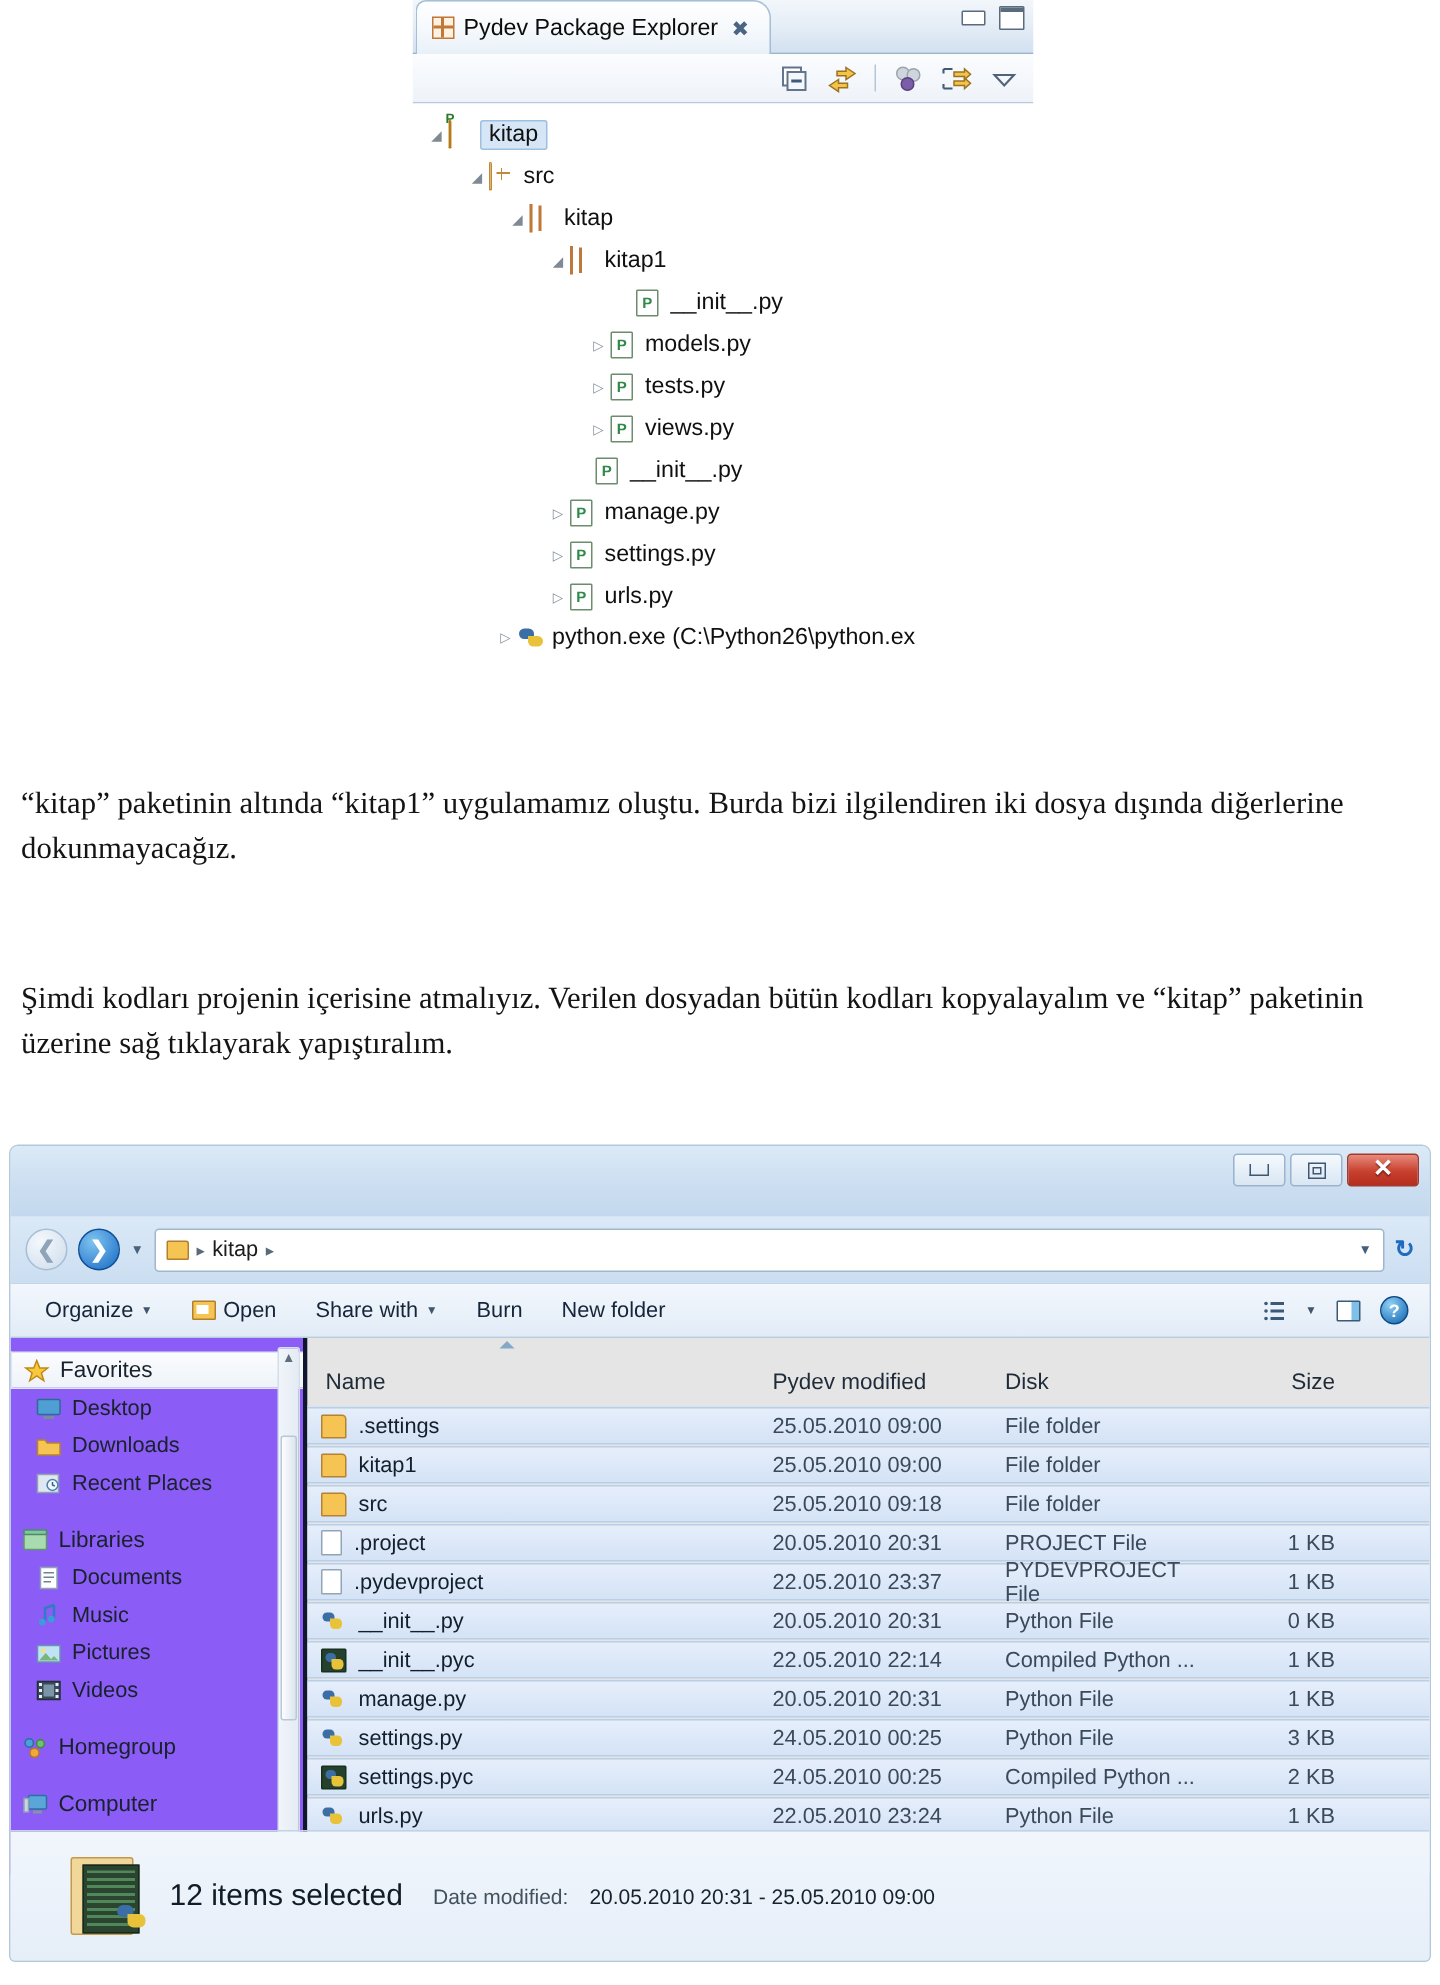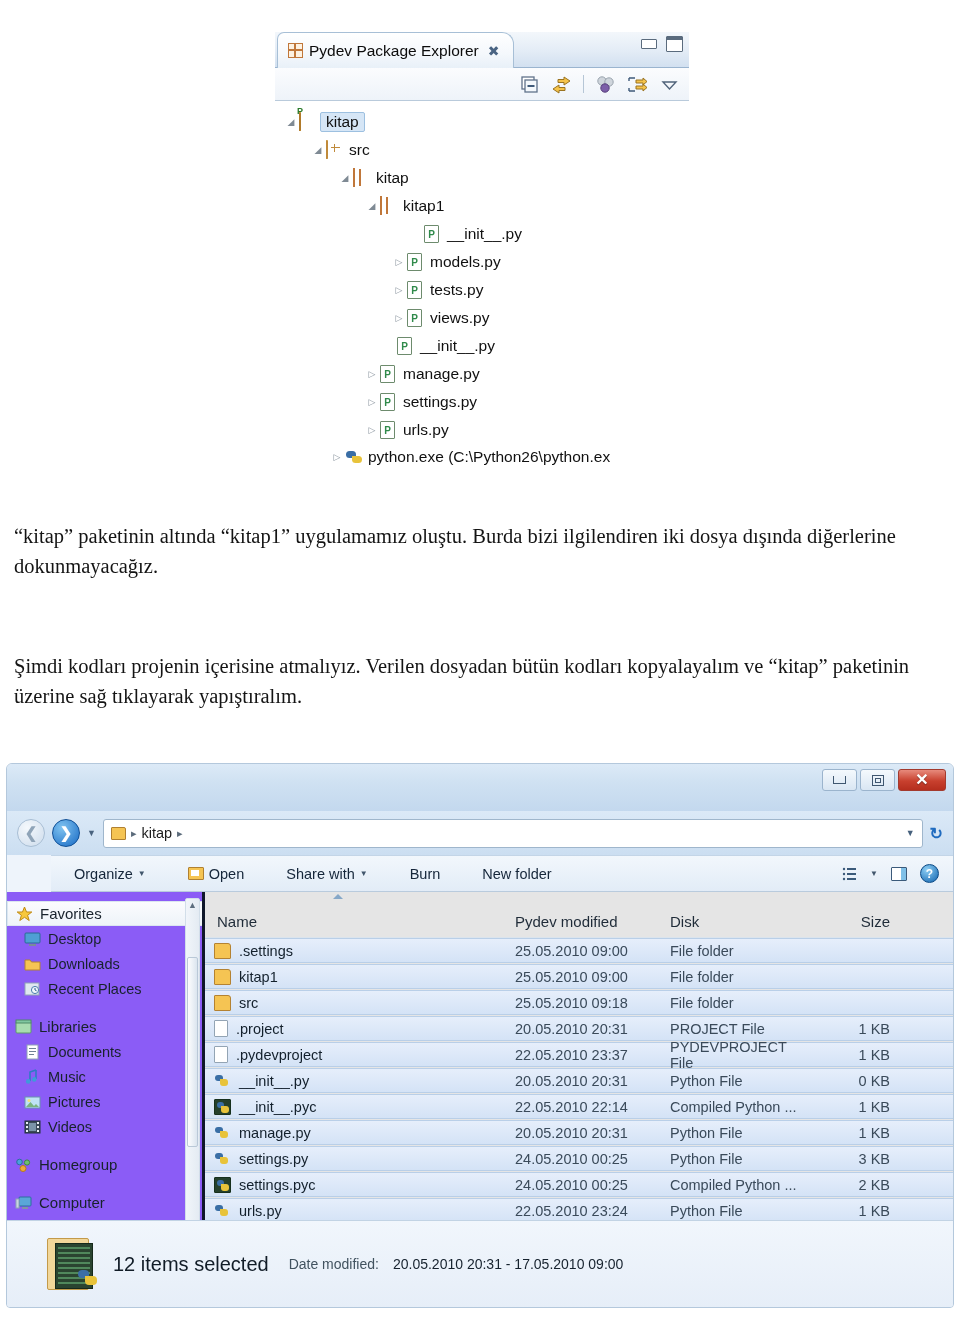--- a/index.html
+++ b/index.html
@@ -7,21 +7,21 @@
   body {
     width:960px; height:1323px; position:relative;
     background:#ffffff;
     font-family:"Liberation Sans", sans-serif;
     overflow:hidden;
   }
 
   
   #pydev-panel {
     position:absolute; left:275px; top:0px; width:414px; height:436px;
-    background:#ffffff; overflow:hidden;margin-top:32px;
+    background:#ffffff; overflow:hidden;
   }
   .pv-tabstrip {
     position:relative; height:36px;
     background:linear-gradient(to bottom,#f3f7fb 0%,#e3ecf6 55%,#d2e0f0 100%);
     border-bottom:1px solid #9ab4cf;
   }
   .pv-tab {
     position:absolute; left:2px; top:0px; height:36px;
     display:flex; align-items:center; gap:6px; padding:0 14px 0 10px;
     background:linear-gradient(to bottom,#ffffff 0%,#f4f8fc 60%,#e8f0f8 100%);
@@ -153,23 +153,23 @@
   .refresh { font-size:16px; color:#1f6bbf; flex:none; font-weight:bold; }
   .searchbox {
     width:255px; height:29px; background:#fff; border:1px solid #9fb6cc; border-radius:3px;
     display:flex; align-items:center; padding:0 8px; flex:none;
   }
   .search-ph { font-size:14px; color:#808e9c; font-style:italic; flex:1; font-family:"Liberation Serif", serif;}
   .mag { width:12px; height:12px; border:1.8px solid #3b5a7a; border-radius:50%; position:relative; flex:none;}
   .mag:after { content:""; position:absolute; right:-5px; bottom:-4px; width:7px; height:1.8px; background:#3b5a7a; transform:rotate(45deg);}
 
   .ex-toolbar {
-    height:37px; display:flex; gap:16px; padding:0 10px;
+    height:37px; display:flex; gap:0px; padding:0 10px;
     background:linear-gradient(to bottom,#f2f7fc,#e2ecf7);
-    border-top:1px solid #c3d5e7; border-bottom:1px solid #b9cbdd;margin-left:44px;
+    border-top:1px solid #c3d5e7; border-bottom:1px solid #b9cbdd;
   }
   .tb-item { display:flex; align-items:center; gap:5px; padding:0 13px; font-size:14.5px; color:#15263a; }
   .tb-caret { font-size:8px; color:#41566c; }
   .tb-open-ico { width:16px; height:13px; background:#f5c453; border:1px solid #b08030; border-radius:1px; position:relative;}
   .tb-open-ico:after{content:"";position:absolute;left:2px;top:2px;width:8px;height:6px;background:#fff;}
   .tb-right { margin-left:auto; display:flex; align-items:center; gap:13px; padding-right:4px;}
   .views-ico { width:15px; height:14px; position:relative; }
   .pane-ico { width:16px; height:14px; border:1.6px solid #3b5a7a; border-radius:1px; position:relative; background:#fff;}
   .pane-ico:after { content:""; position:absolute; right:0; top:0; bottom:0; width:5px; background:#7fc0e8;}
   .help-ico {
@@ -735,15 +735,15 @@
 
   <div class="ex-status">
     <span class="st-icon">
       <span class="st-icon-pg"></span>
       <span class="st-icon-dark"></span>
       <span class="st-lines"></span>
       <span class="st-snake"></span>
     </span>
     <span class="st-sel">12 items selected</span>
     <span class="st-date-lbl">Date modified:</span>
-    <span class="st-date-val">20.05.2010 20:31 - 17.05.2010 09:00</span>
+    <span class="st-date-val">20.05.2010 20:31 - 25.05.2010 09:00</span>
   </div>
 </div>
 
 </body></html>

